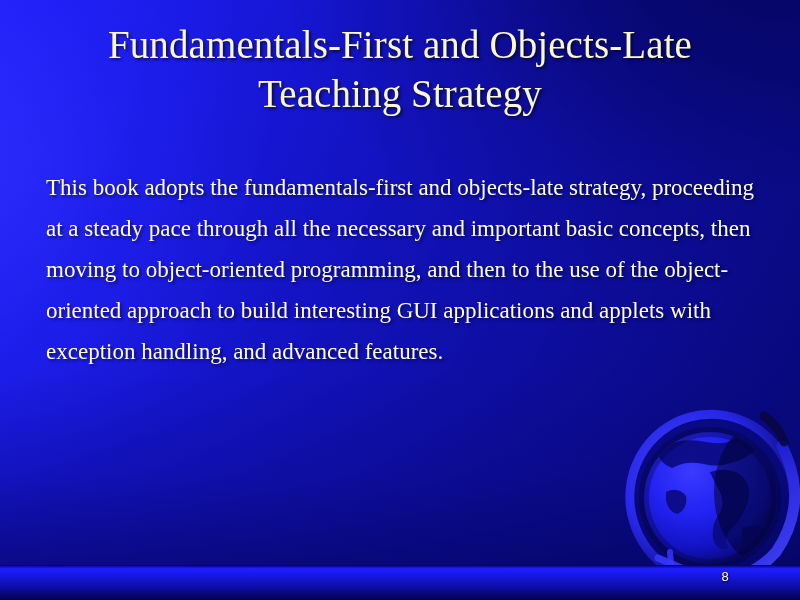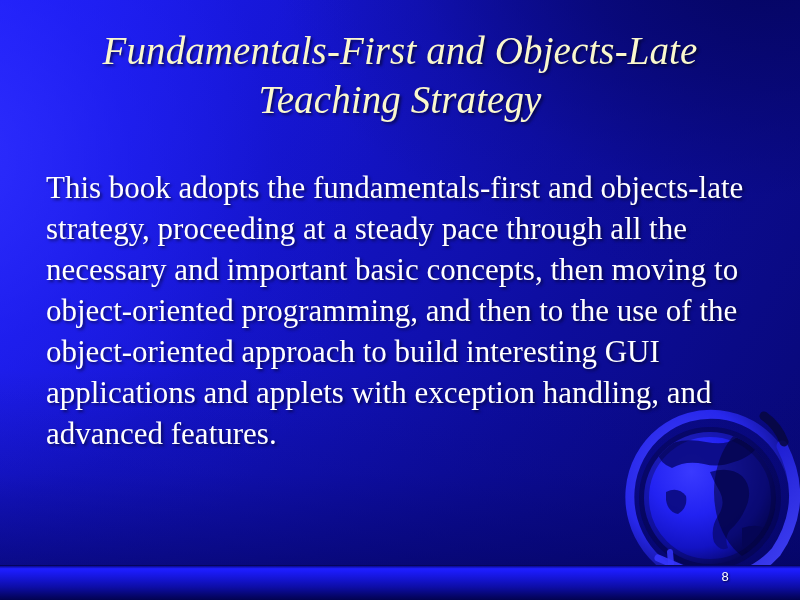--- a/index.html
+++ b/index.html
@@ -89,40 +89,39 @@
     left: 0; right: 0;
     top: 565px;
     height: 2px;
     background: #05055e;
   }
 
   
   .title {
     position: absolute;
     left: 34px;
-    top: 26px;
+    top: 20px;
     width: 732px;
     text-align: center;
     color: #faf8cd;
     font-size: 39px;
     line-height: 49px;
     font-weight: normal;
     letter-spacing: 0.1px;
     text-shadow: 2px 2px 3px rgba(0,0,10,0.60);
-    font-style: italic;
   }
 
   
   .body-block {
     position: absolute;
     left: 46px;
     top: 167px;
     width: 716px;
     color: #ffffff;
-    font-size: 31px;
+    font-size: 23px;
     line-height: 41px;
     text-shadow: 2px 2px 3px rgba(0,0,16,0.55);
   }
   .body-block p {
     margin: 0;
   }
 
   
   .page-number {
     position: absolute;

